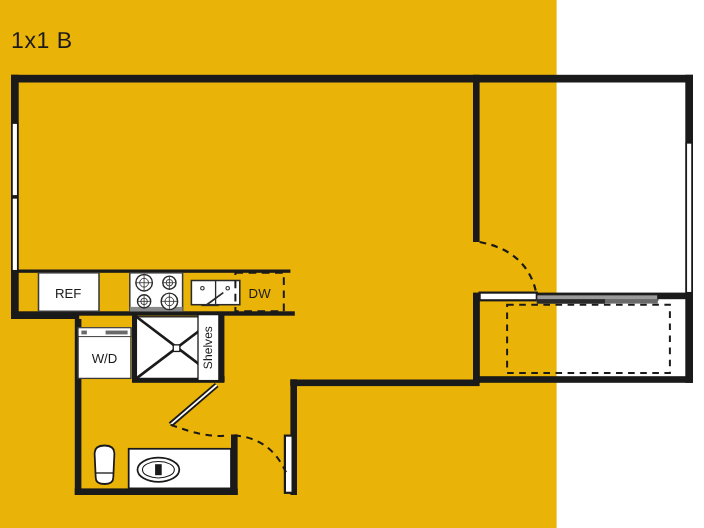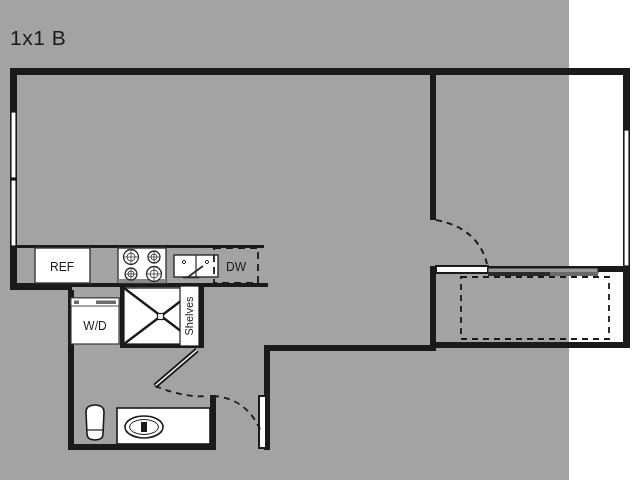--- a/index.html
+++ b/index.html
@@ -10,23 +10,23 @@
   }
   body {
     width: 640px;
     height: 480px;
     font-family: "Liberation Sans", sans-serif;
     overflow: hidden;
     position: relative;
   }
   #floorplan-root {
     position: relative;
-    width: 569px;
+    width: 506px;
     height: 480px;
-    background: #a3a3a3;
+    background: #eab308;
   }
   #plan-title {
     position: absolute;
     left: 10px;
     top: 26px;
     font-family: "Liberation Sans", sans-serif;
     font-size: 21px;
     font-weight: 400;
     color: #1a1a1a;
     letter-spacing: 0.5px;

